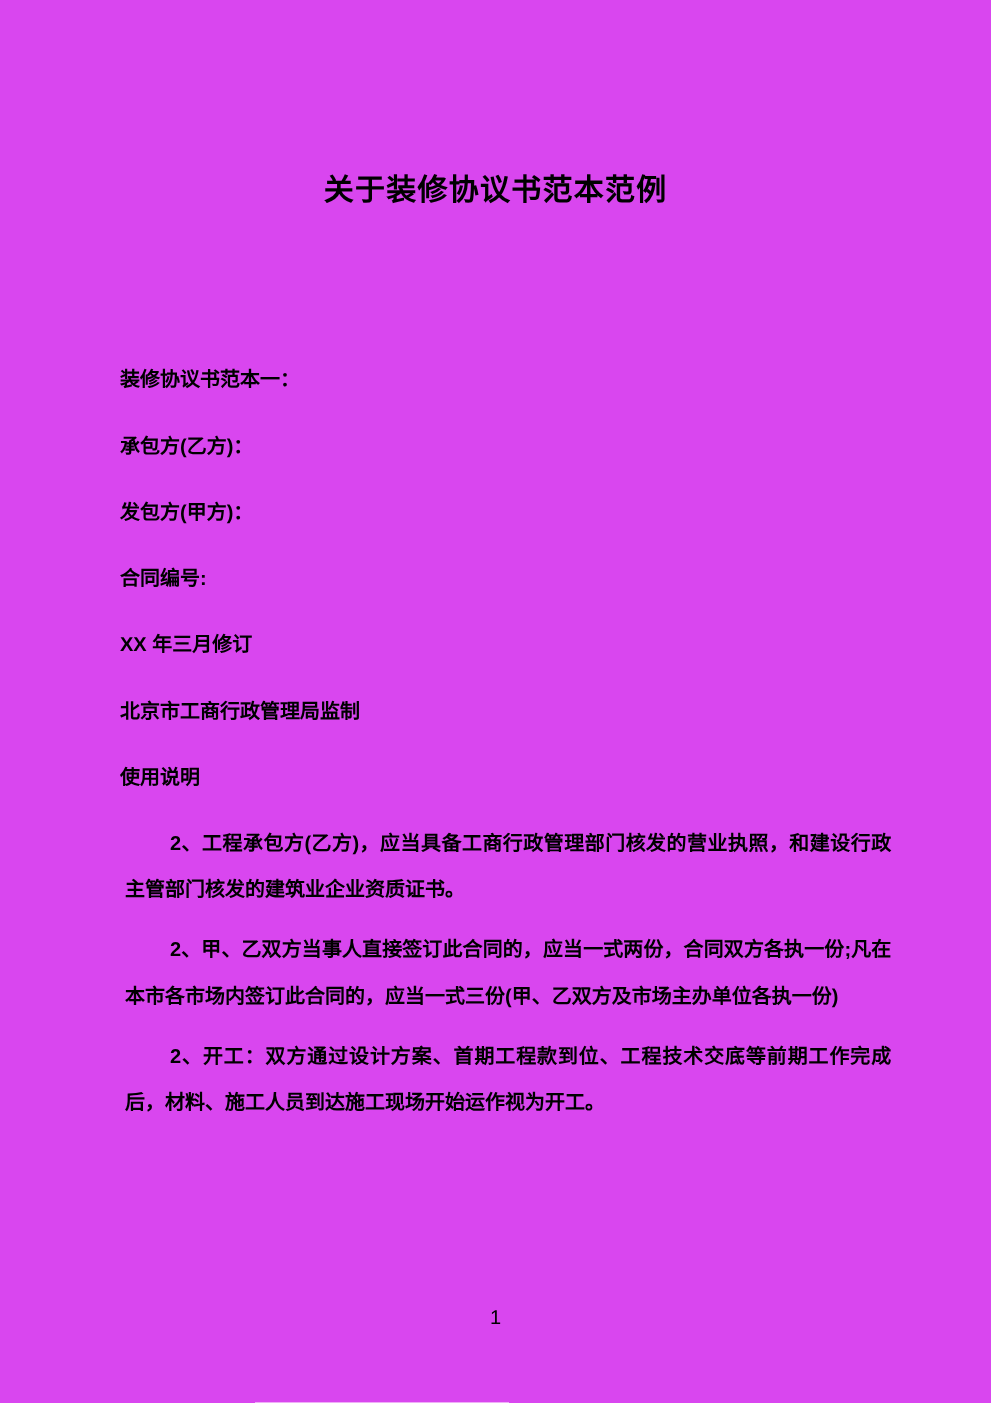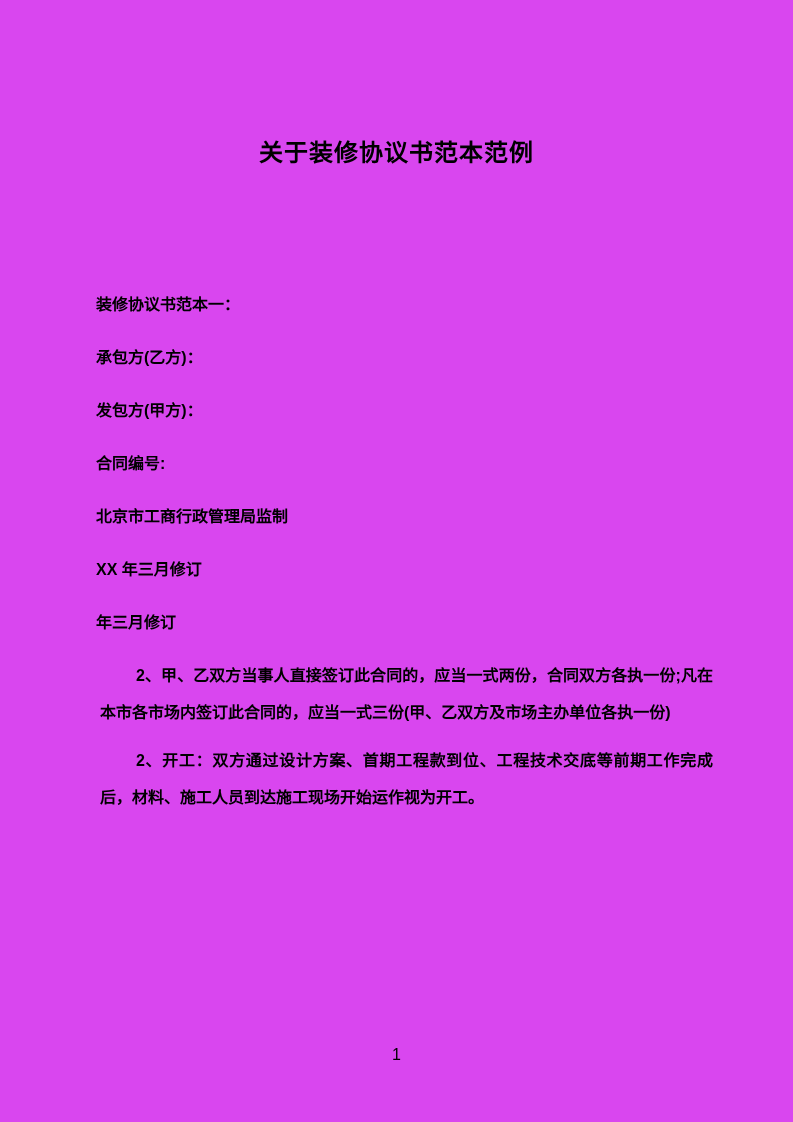--- a/index.html
+++ b/index.html
@@ -67,25 +67,26 @@
 
 <div class="page">
 
   <h1 class="doc-title">关于装修协议书范本范例</h1>
 
   <div class="meta-block">
     <div class="meta-line">装修协议书范本一：</div>
     <div class="meta-line">承包方(乙方)：</div>
     <div class="meta-line">发包方(甲方)：</div>
     <div class="meta-line">合同编号:</div>
+    <div class="meta-line">XX 年三月修订</div>
     <div class="meta-line">北京市工商行政管理局监制</div>
-    <div class="meta-line">XX 年三月修订</div>
-    <div class="meta-line">年三月修订</div>
+    <div class="meta-line">使用说明</div>
   </div>
 
   <div class="body-block">
+    <p class="para">2、工程承包方(乙方)，应当具备工商行政管理部门核发的营业执照，和建设行政主管部门核发的建筑业企业资质证书。</p>
     <p class="para">2、甲、乙双方当事人直接签订此合同的，应当一式两份，合同双方各执一份;凡在本市各市场内签订此合同的，应当一式三份(甲、乙双方及市场主办单位各执一份)</p>
     <p class="para">2、开工：双方通过设计方案、首期工程款到位、工程技术交底等前期工作完成后，材料、施工人员到达施工现场开始运作视为开工。</p>
   </div>
 
   <div class="page-number">1</div>
 
 </div>
 
 </body></html>

